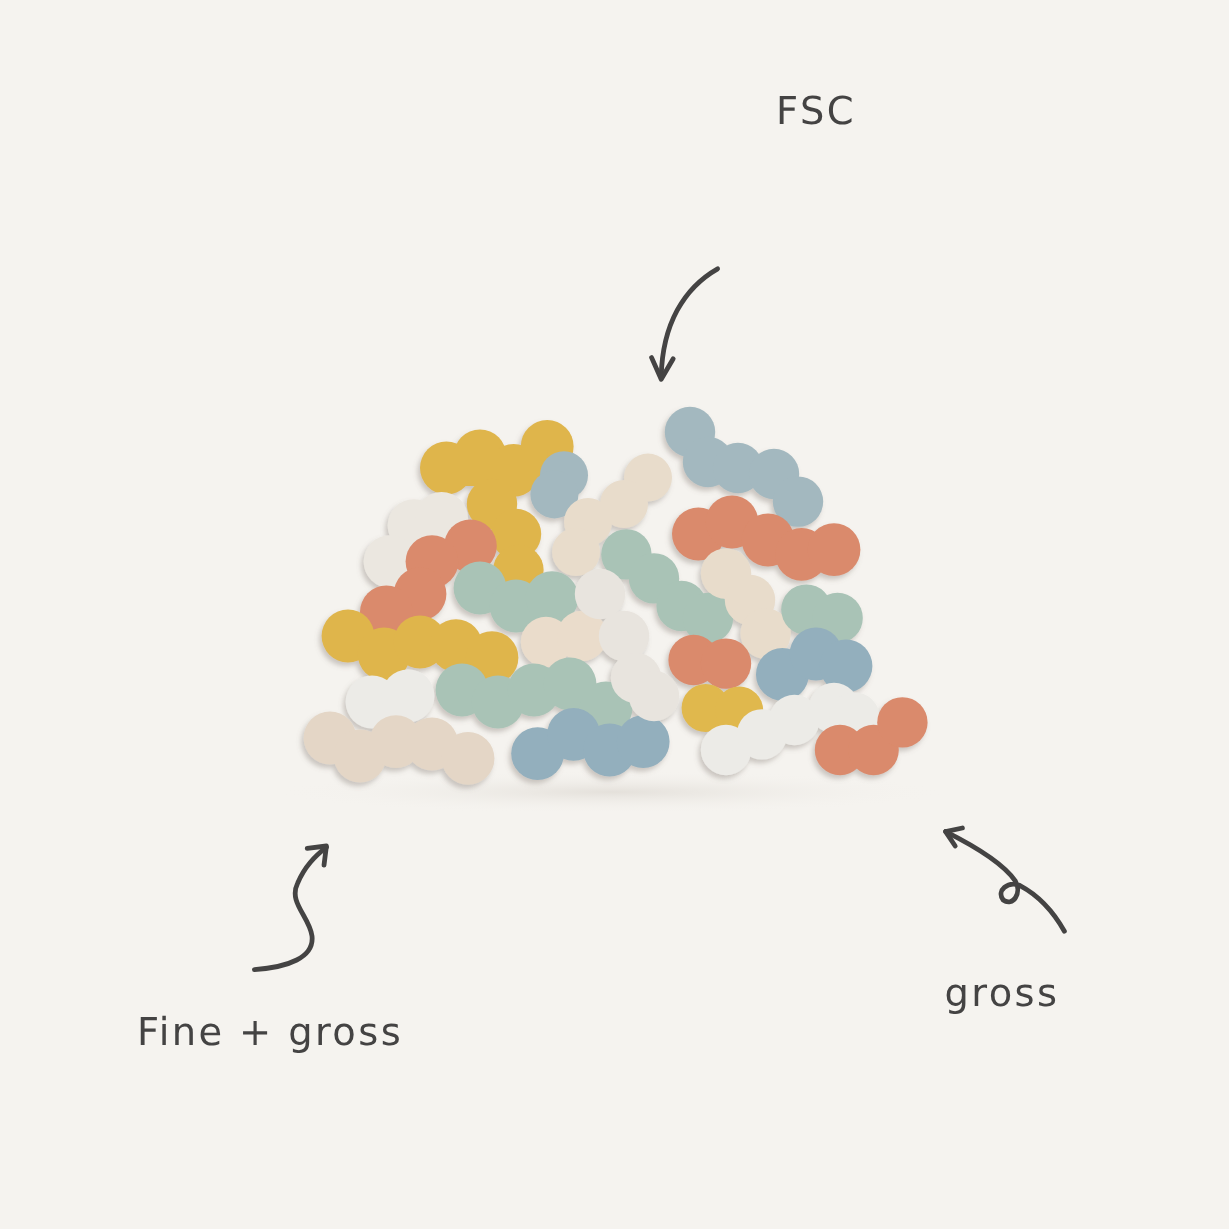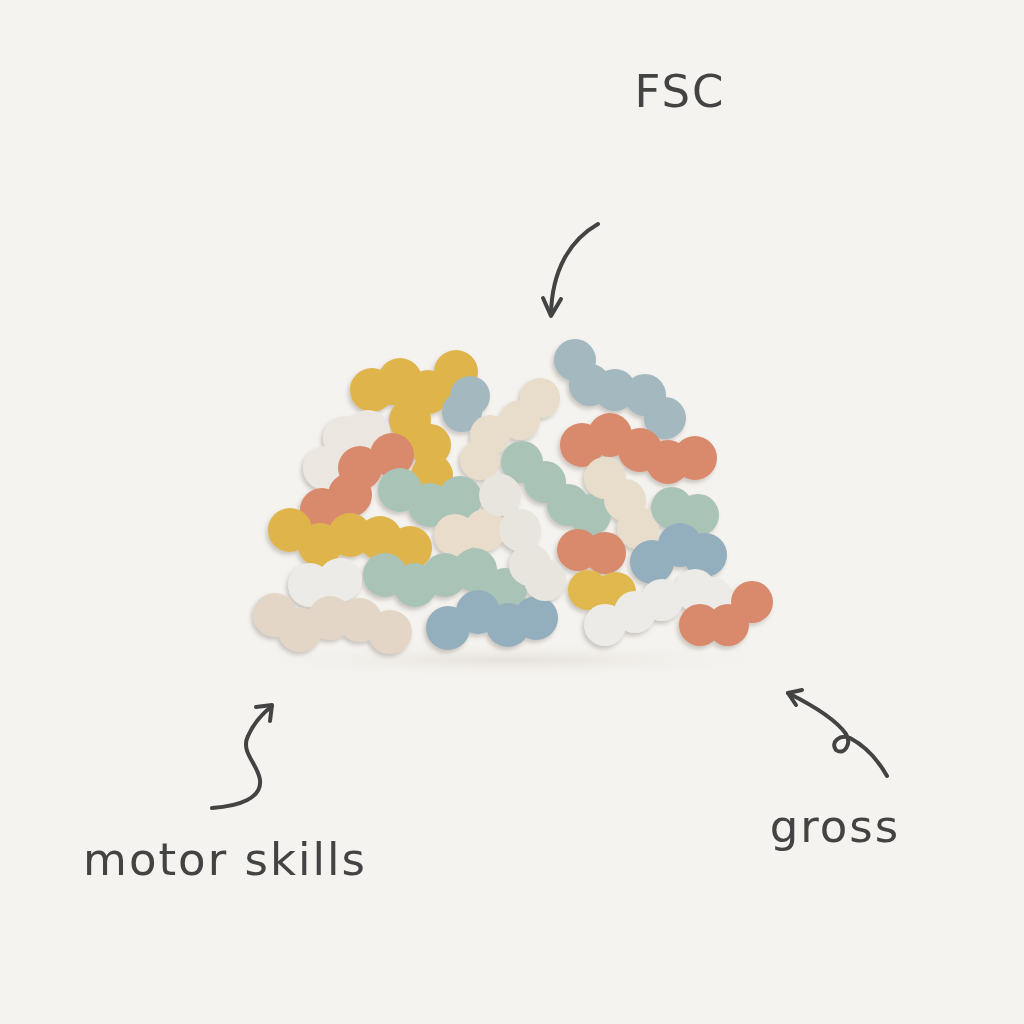--- a/index.html
+++ b/index.html
@@ -1,34 +1,34 @@
 <!DOCTYPE html>
 <html><head>
 <meta charset="utf-8">
 <style>
   html, body { margin:0; padding:0; }
   body { width:1024px; height:1024px; background:#f5f3ef; position:relative; overflow:hidden;
          font-family:"DejaVu Sans", sans-serif; color:#444343; }
-  .label { position:absolute; text-align:center; font-size:45px; line-height:48px; letter-spacing:2px; font-weight:400; }
+  .label { position:absolute; text-align:center; font-size:32px; line-height:48px; letter-spacing:2px; font-weight:400; }
   .label span { display:block; }
   #lbl-fsc { left:560px; top:68px; width:240px; }
   #lbl-motor { left:70px; top:836px; width:310px; }
   #lbl-soft { left:700px; top:803px; width:270px; }
   svg.arrow { position:absolute; overflow:visible; }
   .toy { position:absolute; left:0; top:0; }
 </style>
 </head>
 <body>
 
 <div class="label" id="lbl-fsc">
   <span>FSC</span>
 </div>
 
 <div class="label" id="lbl-motor">
-  <span>motor skills</span>
+  <span>Fine + gross</span>
 </div>
 
 <div class="label" id="lbl-soft">
   <span>gross</span>
 </div>
 
 <svg class="arrow" width="1024" height="1024" style="left:0;top:0;pointer-events:none">
   <g fill="none" stroke="#444343" stroke-width="4" stroke-linecap="round" stroke-linejoin="round">
 
     <path d="M598 224 C570 240 552 270 551 314"></path>

